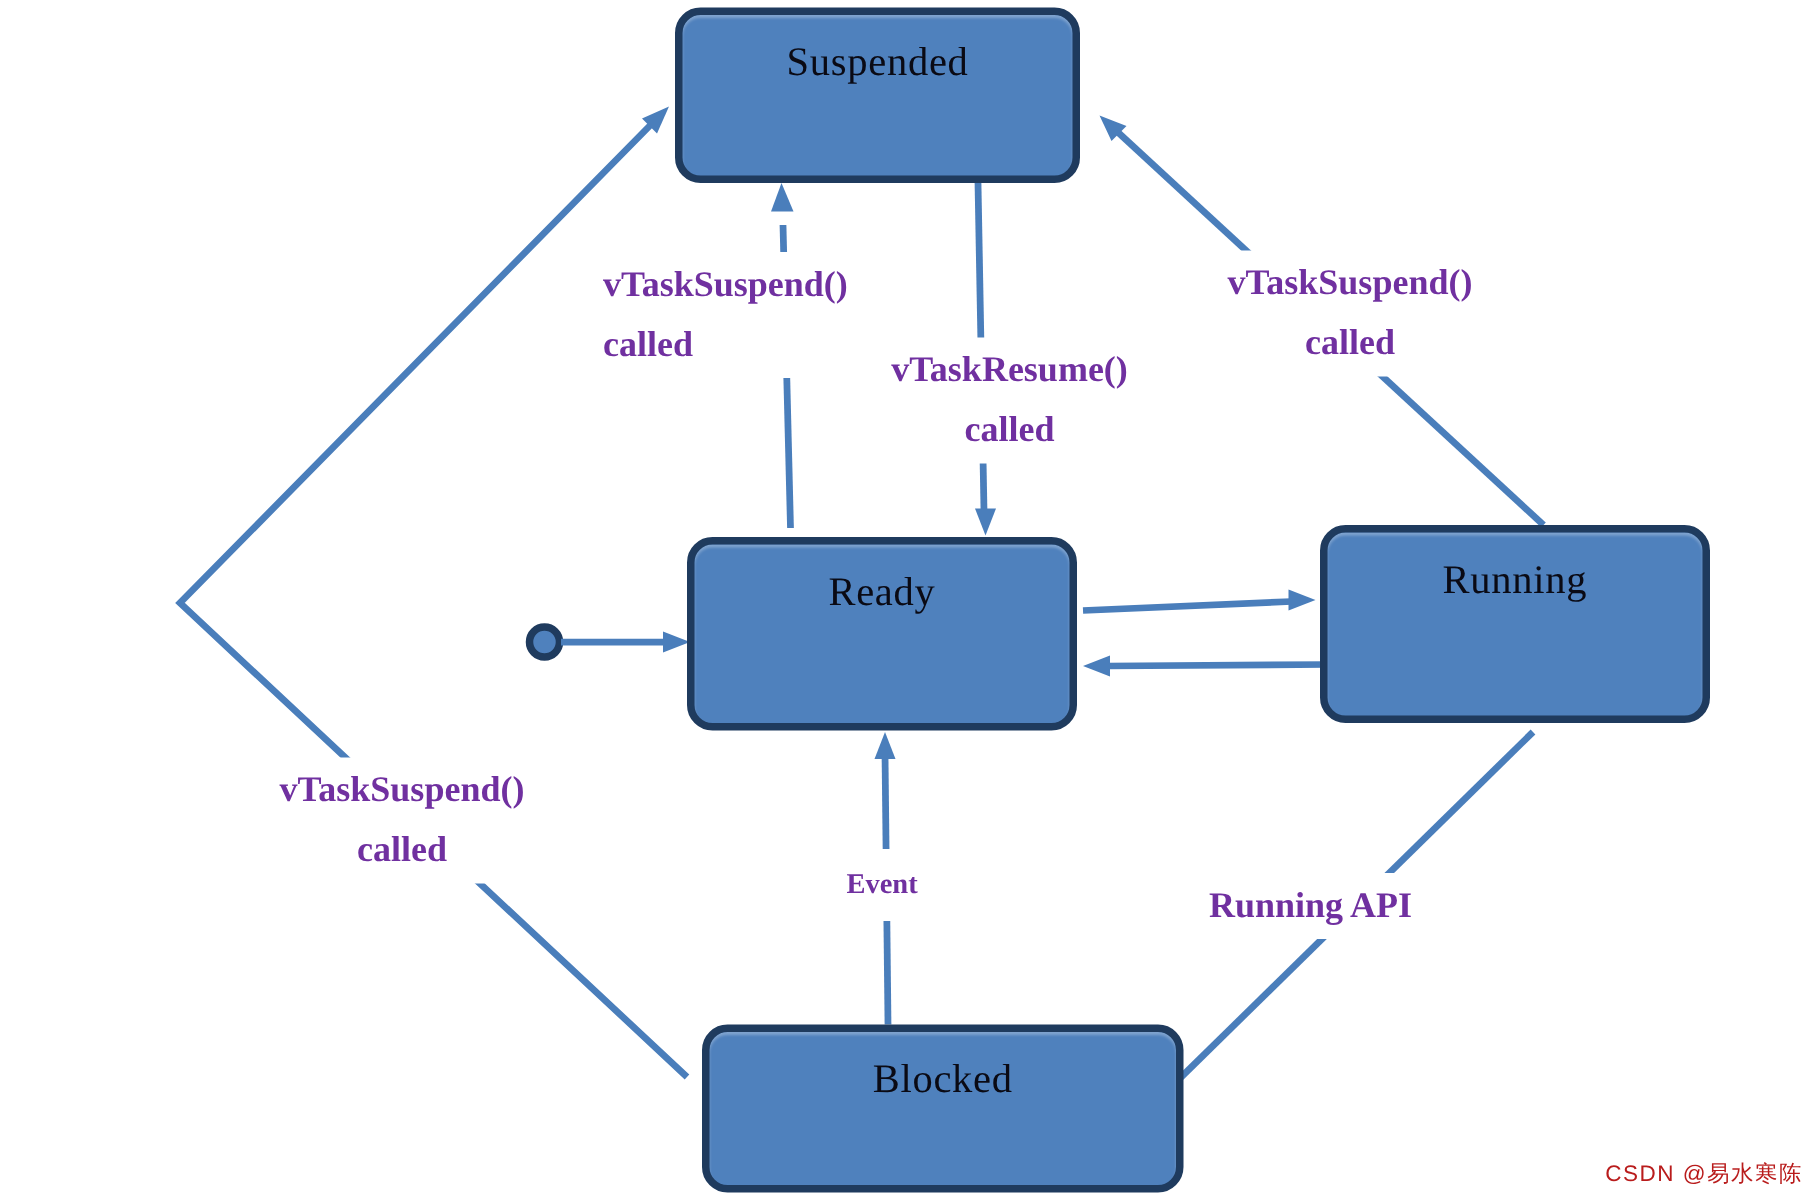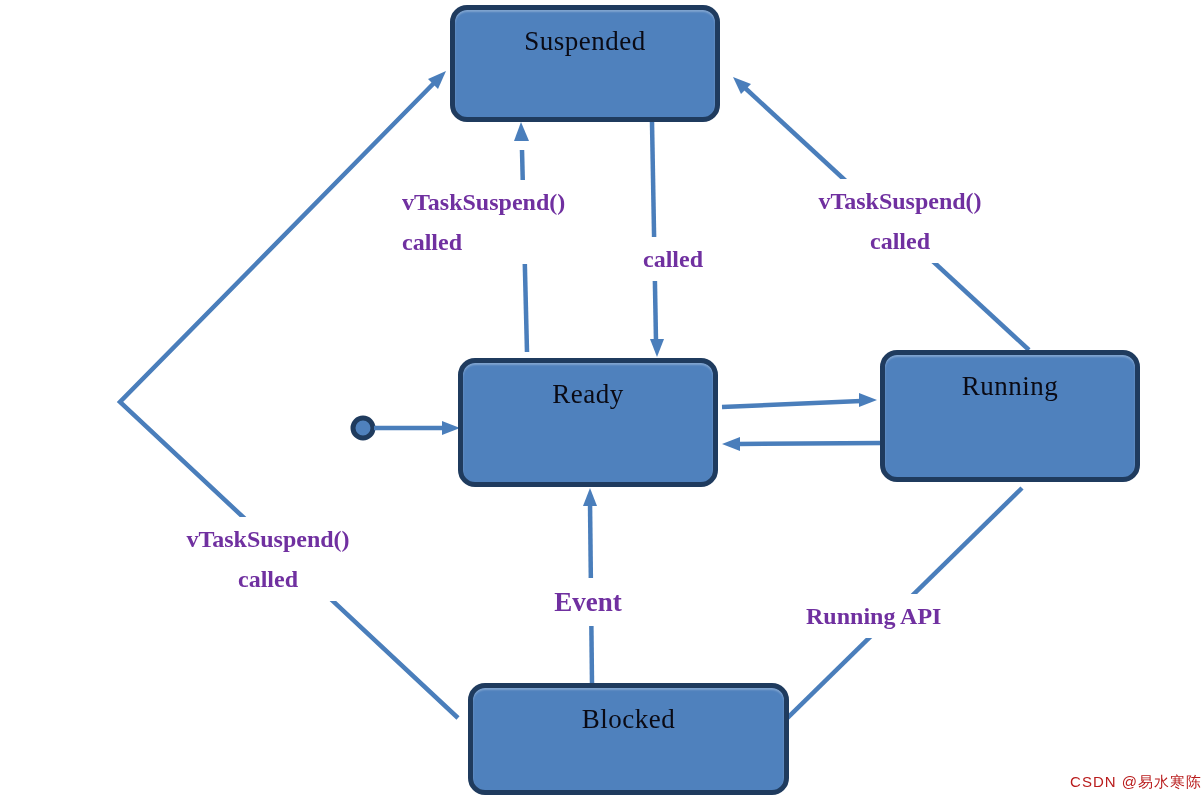--- a/index.html
+++ b/index.html
@@ -32,25 +32,24 @@
   }
   .tlabel{
     position:absolute;
     z-index:3;
     background:#ffffff;
     color:#7030a0;
     font-weight:bold;
     font-size:24px;
     line-height:40px;
     padding:2px 0;
-    margin-top:12px;
   }
   .tlabel.align-left{text-align:left;}
   .tlabel.align-center{text-align:center;}
-  .tlabel.big{font-size:27px;line-height:44px;}
+  .tlabel.big{font-size:19px;line-height:44px;}
   .watermark{
     position:absolute;
     right:2px;bottom:6px;
     z-index:4;
     font-family:"Liberation Sans", sans-serif;
     font-size:15px;
     color:#b91c1c;
     text-shadow:0 1px 0 #ffffff;
     letter-spacing:1px;
   }
@@ -108,20 +107,21 @@
   <div class="state" style="left:468px;top:683px;width:321px;height:112px;">
     <span class="state-label">Blocked</span>
   </div>
 
   <div class="tlabel align-left" style="left:402px;top:168px;width:208px;">
     <div>vTaskSuspend()</div>
     <div>called</div>
   </div>
 
   <div class="tlabel align-center" style="left:578px;top:225px;width:190px;">
+    <div>vTaskResume()</div>
     <div>called</div>
   </div>
 
   <div class="tlabel align-center" style="left:806px;top:167px;width:188px;">
     <div>vTaskSuspend()</div>
     <div>called</div>
   </div>
 
   <div class="tlabel align-center" style="left:170px;top:505px;width:196px;">
     <div>vTaskSuspend()</div>

